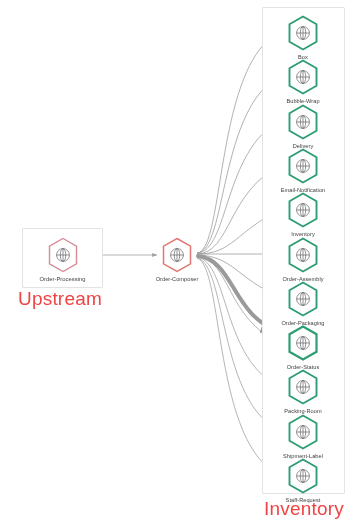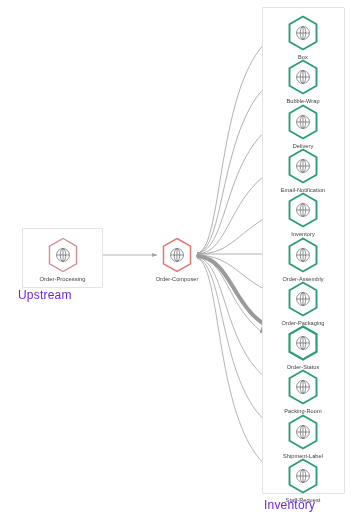--- a/index.html
+++ b/index.html
@@ -16,22 +16,22 @@
   
   .group-box{
     position:absolute;
     border:1px solid #e3e3e3;
     background:#ffffff;
     box-sizing:border-box;
     border-radius:1px;
   }
   .group-caption{
     position:absolute;
-    font-size:12px;
-    color:#6d28d9;
+    font-size:19px;
+    color:#ef4444;
     letter-spacing:.2px;
     white-space:nowrap;
   }
 
   
   .node{position:absolute;width:46px;text-align:center;}
   .hexwrap{width:34px;height:38px;margin:0 auto;position:relative;}
   .hexwrap svg{display:block;}
   .node-label{
     margin-top:2px;

